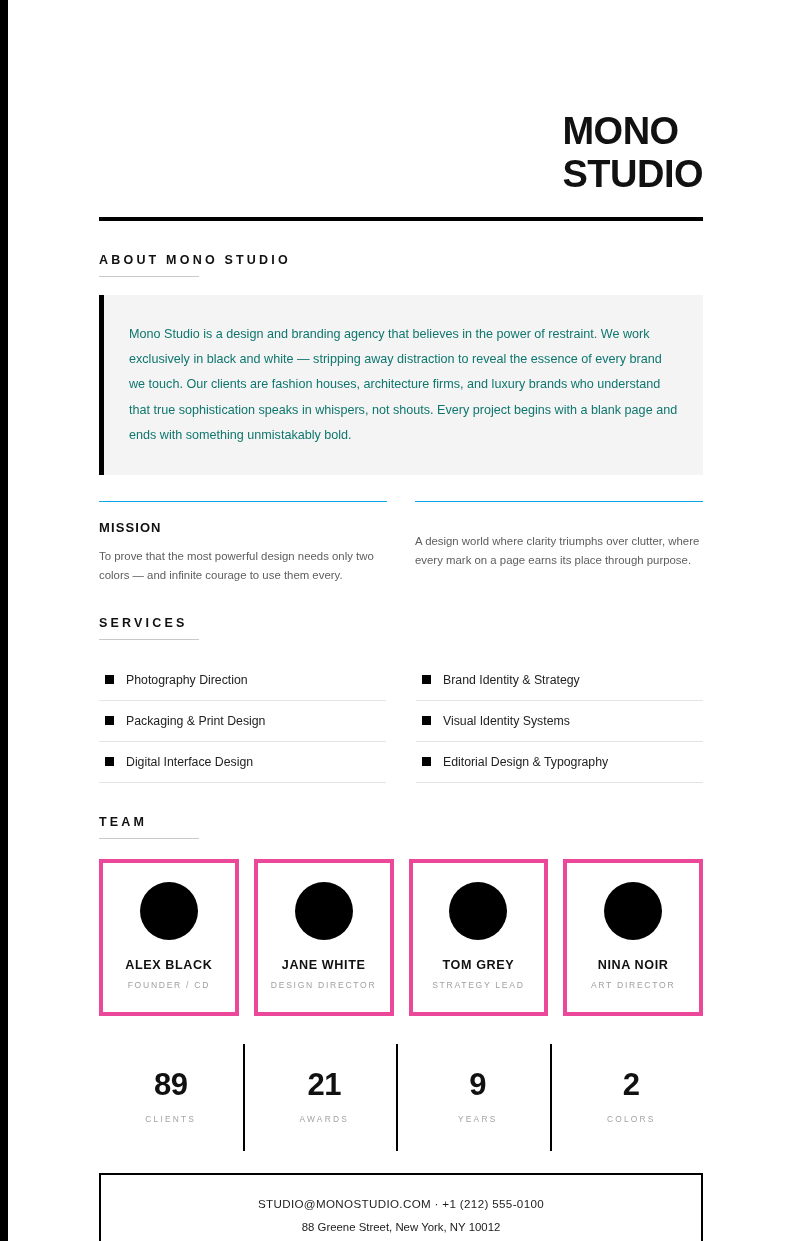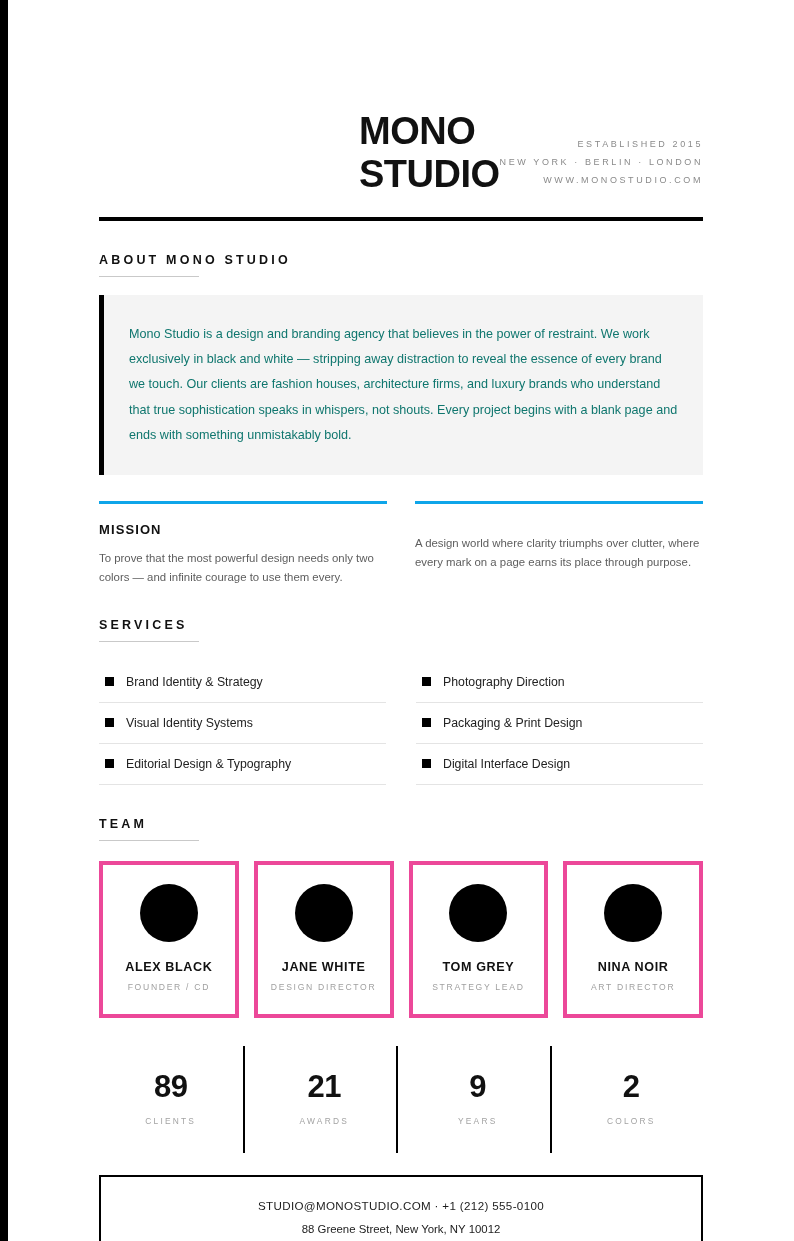--- a/index.html
+++ b/index.html
@@ -109,21 +109,21 @@
 
   
   .two-col {
     display: flex;
     gap: 28px;
     margin-top: 26px;
   }
 
   .mv-col {
     flex: 1;
-    border-top: 3px solid #0ea5e9;
+    border-top: 1px solid #0ea5e9;
     padding-top: 18px;
   }
 
   .mv-title {
     font-size: 13px;
     font-weight: bold;
     letter-spacing: 1.1px;
     color: #111111;
     text-transform: uppercase;
   }
@@ -259,25 +259,20 @@
 </head>
 <body>
 
 <div class="edge-spine"></div>
 
 <div class="page">
 
   <div class="masthead">
     <div class="brand">MONO
 STUDIO</div>
-    <div class="meta">
-      <div class="meta-line">ESTABLISHED 2015</div>
-      <div class="meta-line">NEW YORK · BERLIN · LONDON</div>
-      <div class="meta-line">WWW.MONOSTUDIO.COM</div>
-    </div>
   </div>
   <div class="rule-heavy"></div>
 
   <div class="section-head">
     <div class="section-title">ABOUT MONO STUDIO</div>
     <div class="section-underline"></div>
   </div>
   <div class="about-box">
     <p class="about-text">Mono Studio is a design and branding agency that believes in the power of restraint. We work exclusively in black and white — stripping away distraction to reveal the essence of every brand we touch. Our clients are fashion houses, architecture firms, and luxury brands who understand that true sophistication speaks in whispers, not shouts. Every project begins with a blank page and ends with something unmistakably bold.</p>
   </div>
@@ -293,43 +288,43 @@
   </div>
 
   <div class="section-head">
     <div class="section-title">SERVICES</div>
     <div class="section-underline"></div>
   </div>
   <div class="services-grid">
     <div class="services-col">
       <div class="service-row">
         <span class="service-bullet"></span>
+        <span class="service-label">Photography Direction</span>
+      </div>
+      <div class="service-row">
+        <span class="service-bullet"></span>
+        <span class="service-label">Packaging &amp; Print Design</span>
+      </div>
+      <div class="service-row">
+        <span class="service-bullet"></span>
+        <span class="service-label">Digital Interface Design</span>
+      </div>
+    </div>
+    <div class="services-col">
+      <div class="service-row">
+        <span class="service-bullet"></span>
         <span class="service-label">Brand Identity &amp; Strategy</span>
       </div>
       <div class="service-row">
         <span class="service-bullet"></span>
         <span class="service-label">Visual Identity Systems</span>
       </div>
       <div class="service-row">
         <span class="service-bullet"></span>
         <span class="service-label">Editorial Design &amp; Typography</span>
-      </div>
-    </div>
-    <div class="services-col">
-      <div class="service-row">
-        <span class="service-bullet"></span>
-        <span class="service-label">Photography Direction</span>
-      </div>
-      <div class="service-row">
-        <span class="service-bullet"></span>
-        <span class="service-label">Packaging &amp; Print Design</span>
-      </div>
-      <div class="service-row">
-        <span class="service-bullet"></span>
-        <span class="service-label">Digital Interface Design</span>
       </div>
     </div>
   </div>
 
   <div class="section-head">
     <div class="section-title">TEAM</div>
     <div class="section-underline"></div>
   </div>
   <div class="team-grid">
     <div class="team-card">

